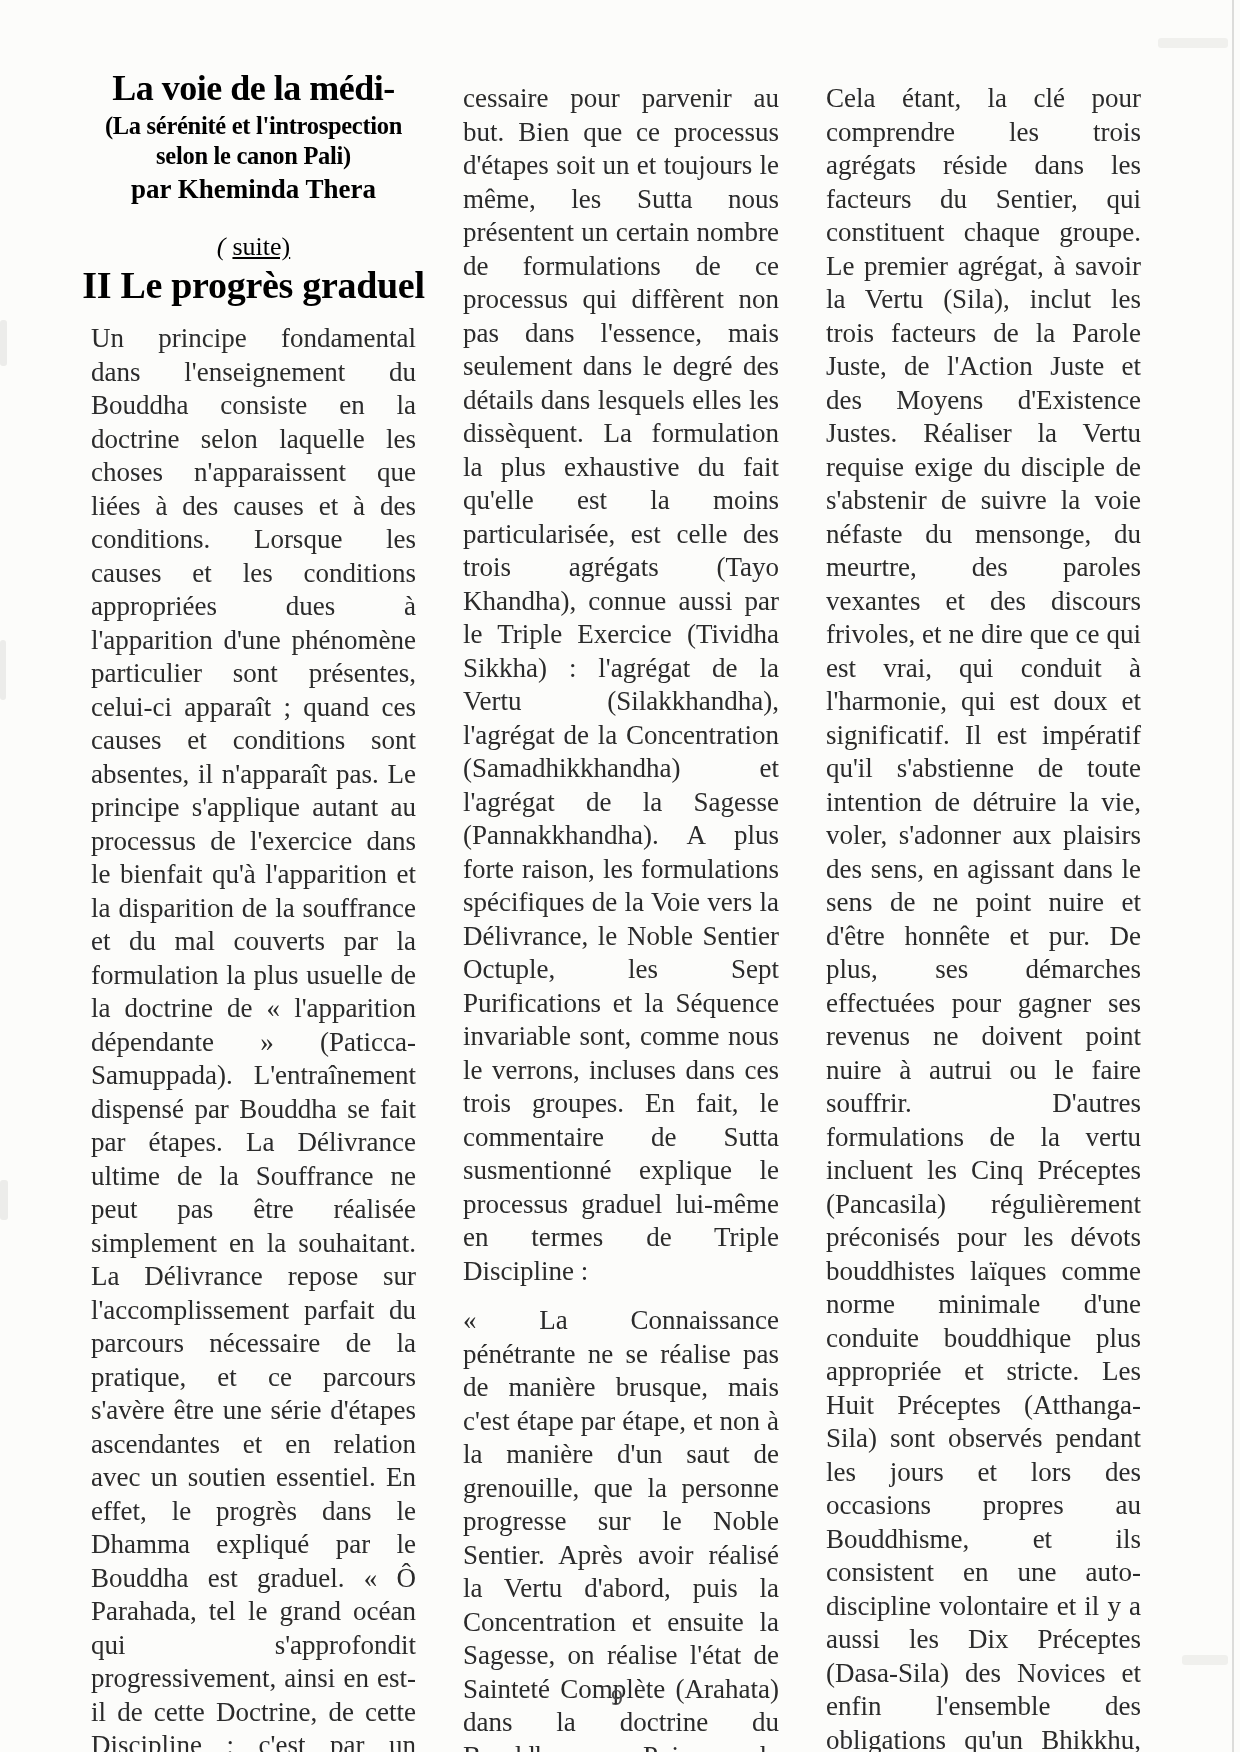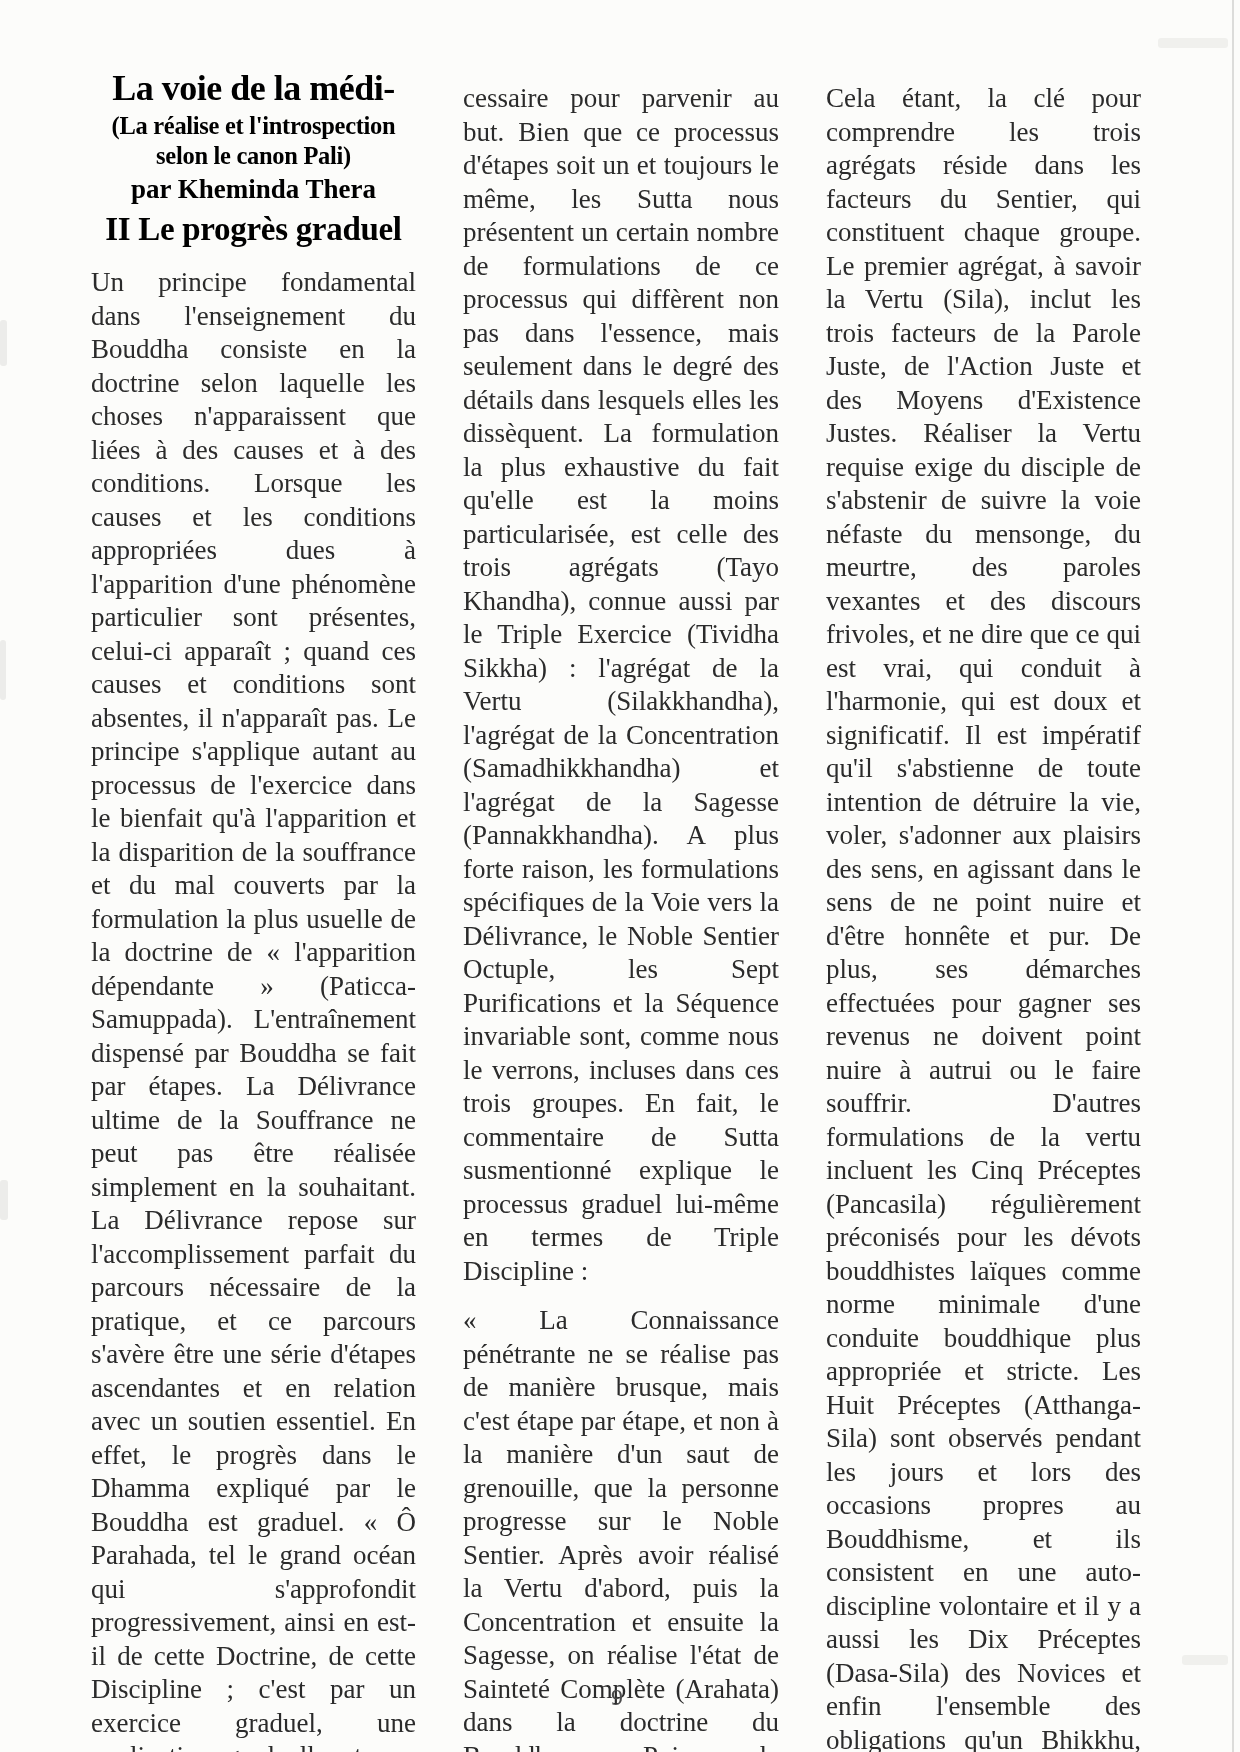--- a/index.html
+++ b/index.html
@@ -83,21 +83,21 @@
     line-height: 30px;
   }
   .continuation .paren {
     font-style: italic;
     margin-right: 7px;
   }
   .continuation .word {
     text-decoration: underline;
   }
   .section-heading {
-    font-size: 33px;
+    font-size: 38px;
     line-height: 42px;
     font-weight: bold;
     letter-spacing: -0.3px;
     white-space: nowrap;
     margin-top: 2px;
   }
   .subsection-heading {
     text-align: left;
     font-size: 28px;
     line-height: 34px;
@@ -125,23 +125,26 @@
   <div class="smudge s2"></div>
   <div class="smudge s3"></div>
   <div class="smudge s4"></div>
   <div class="smudge s5"></div>
 
   <div class="content">
 
     <div class="col col-left">
       <div class="article-head">
         <div class="title-line">La voie de la médi-</div>
-        <div class="subtitle-line">(La réalise et l'introspection</div>
+        <div class="subtitle-line">(La sérénité et l'introspection</div>
         <div class="subtitle-line">selon le canon Pali)</div>
         <div class="byline">par Kheminda Thera</div>
+        <div class="continuation">
+          <span class="paren">(</span><span class="word">suite)</span>
+        </div>
         <div class="section-heading">II Le progrès graduel</div>
       </div>
       <p>Un principe fondamental dans l'enseignement du Bouddha consiste en la doctrine selon laquelle les choses n'apparaissent que liées à des causes et à des conditions. Lorsque les causes et les conditions appropriées dues à l'apparition d'une phénomène particulier sont présentes, celui-ci apparaît&nbsp;; quand ces causes et conditions sont absentes, il n'apparaît pas. Le principe s'applique autant au processus de l'exercice dans le bienfait qu'à l'apparition et la disparition de la souffrance et du mal couverts par la formulation la plus usuelle de la doctrine de «&nbsp;l'apparition dépendante&nbsp;» (Paticca-Samuppada). L'entraînement dispensé par Bouddha se fait par étapes. La Délivrance ultime de la Souffrance ne peut pas être réalisée simplement en la souhaitant. La Délivrance repose sur l'accomplissement parfait du parcours nécessaire de la pratique, et ce parcours s'avère être une série d'étapes ascendantes et en relation avec un soutien essentiel. En effet, le progrès dans le Dhamma expliqué par le Bouddha est graduel. «&nbsp;Ô Parahada, tel le grand océan qui s'approfondit progressivement, ainsi en est-il de cette Doctrine, de cette Discipline&nbsp;; c'est par un exercice graduel, une application graduelle et une pratique graduelle que la véritable Connaissance pénétrante est réalisée, et non de manière brusque.&nbsp;»</p>
 
     </div>
 
     <div class="col col-middle">
       <p>cessaire pour parvenir au but. Bien que ce processus d'étapes soit un et toujours le même, les Sutta nous présentent un certain nombre de formulations de ce processus qui diffèrent non pas dans l'essence, mais seulement dans le degré des détails dans lesquels elles les dissèquent. La formulation la plus exhaustive du fait qu'elle est la moins particularisée, est celle des trois agrégats (Tayo Khandha), connue aussi par le Triple Exercice (Tividha Sikkha)&nbsp;: l'agrégat de la Vertu (Silakkhandha), l'agrégat de la Concentration (Samadhikkhandha) et l'agrégat de la Sagesse (Pannakkhandha). A plus forte raison, les formulations spécifiques de la Voie vers la Délivrance, le Noble Sentier Octuple, les Sept Purifications et la Séquence invariable sont, comme nous le verrons, incluses dans ces trois groupes. En fait, le commentaire de Sutta susmentionné explique le processus graduel lui-même en termes de Triple Discipline&nbsp;:</p>
       <p>«&nbsp;La Connaissance pénétrante ne se réalise pas de manière brusque, mais c'est étape par étape, et non à la manière d'un saut de grenouille, que la personne progresse sur le Noble Sentier. Après avoir réalisé la Vertu d'abord, puis la Concentration et ensuite la Sagesse, on réalise l'état de Sainteté Complète (Arahata) dans la doctrine du Bouddha.&nbsp;» Puisque la formulation des Trois Agrégats occupe ainsi une position fondamentale dans le dessein de libération du Bouddha, un examen de chaque groupe d'exercice et de la raison de leur arrangement, fait appel en premier lieu à notre attention.</p>
 

